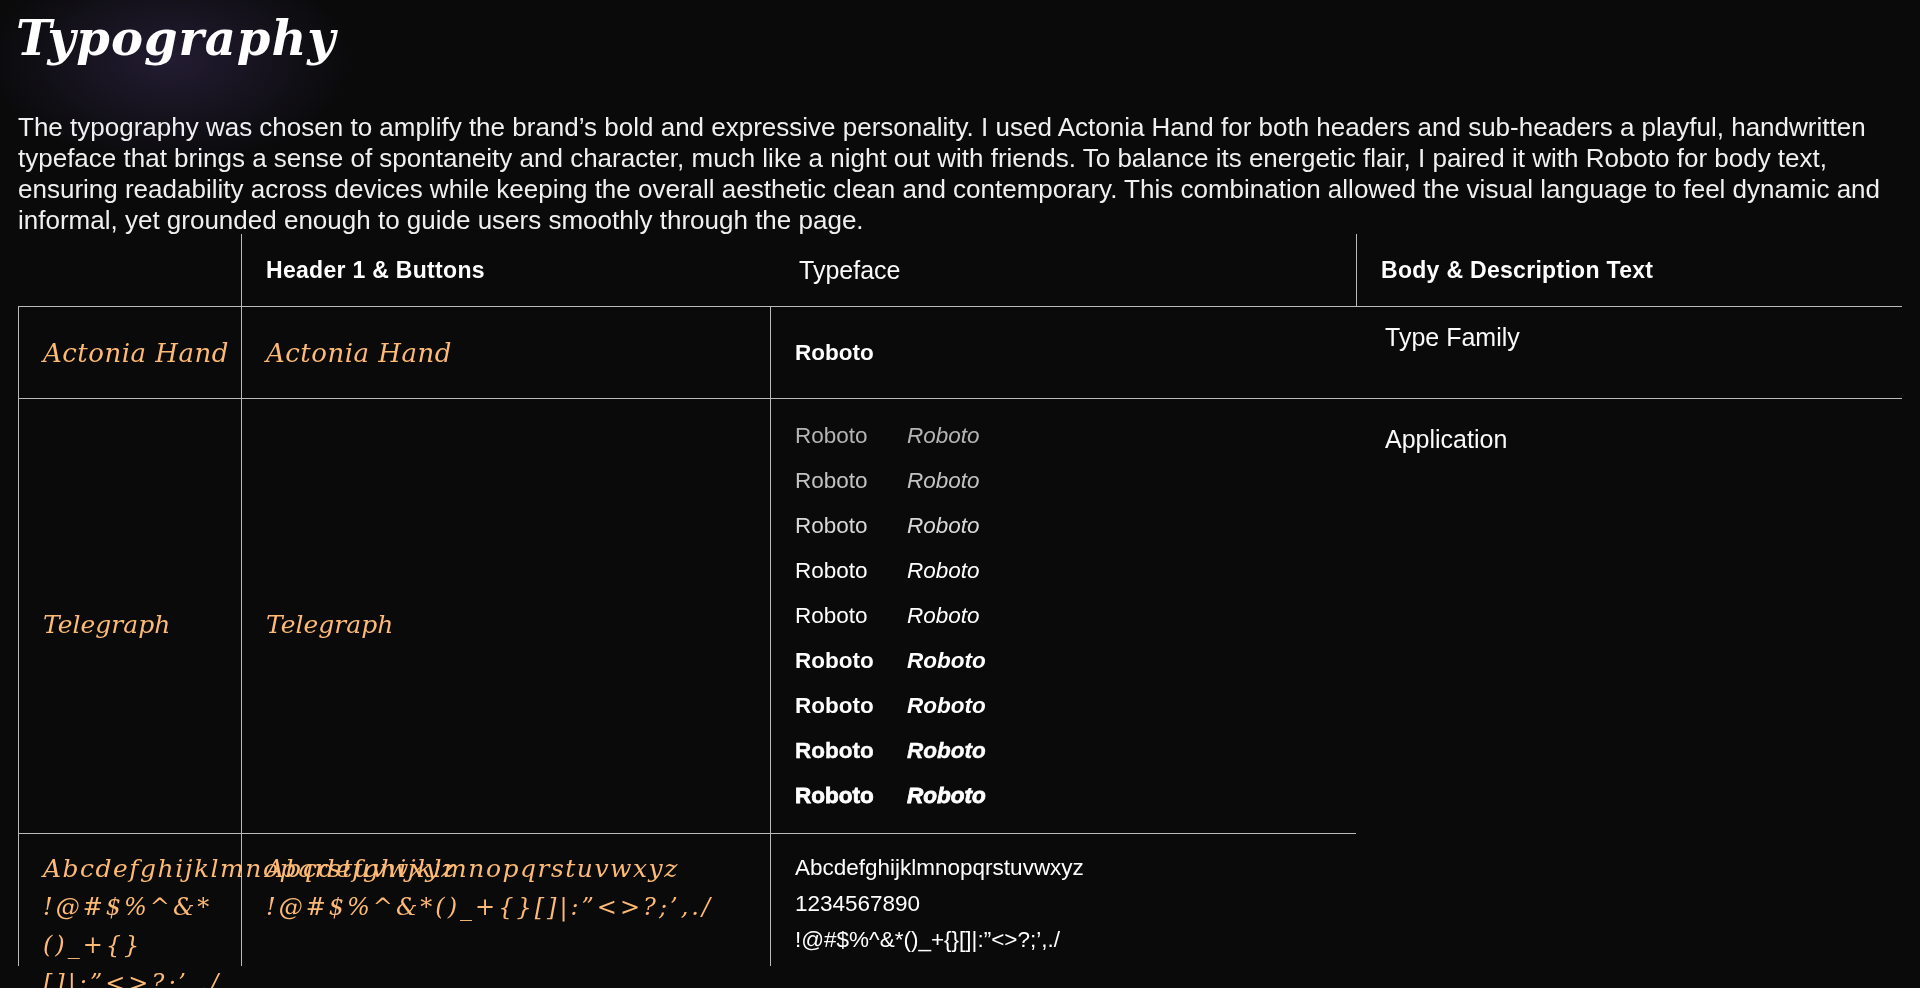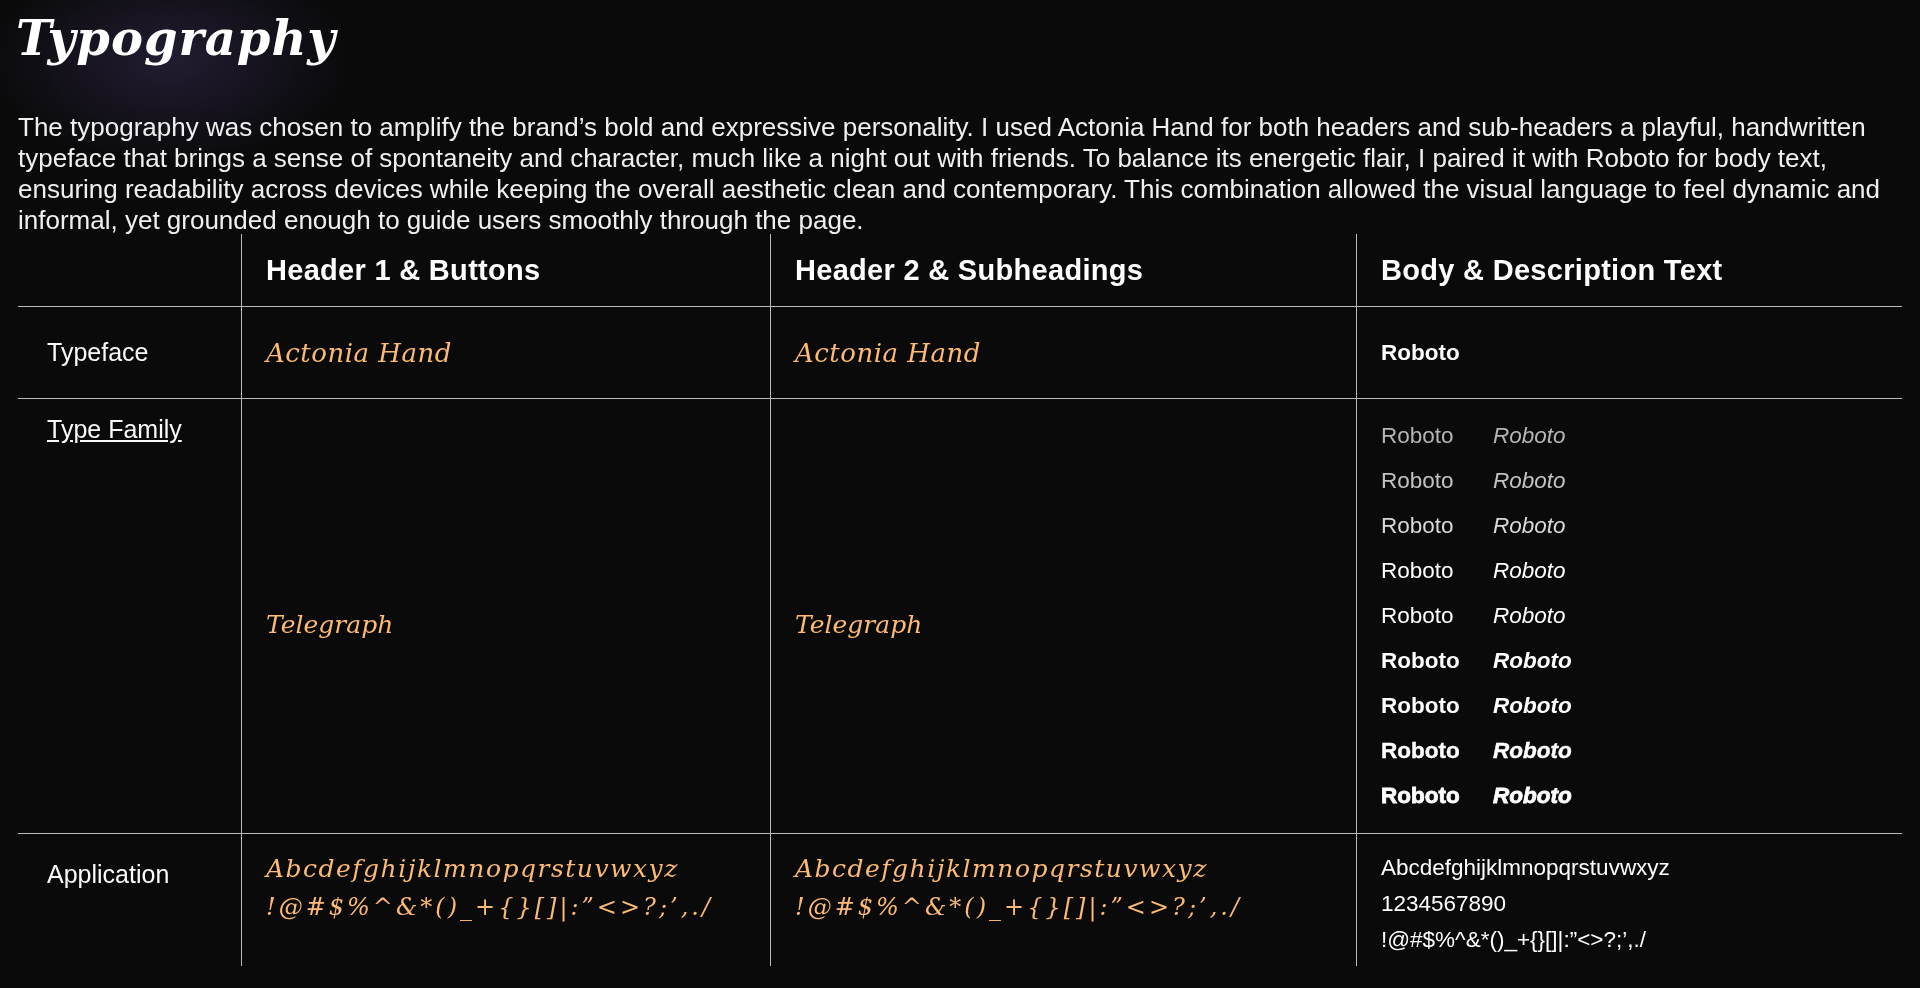--- a/index.html
+++ b/index.html
@@ -63,32 +63,32 @@
   }
   .cell { box-sizing: border-box; min-width: 0; }
   .bl { border-left: 1px solid rgba(217,217,217,0.85); }
   .bb { border-bottom: 1px solid rgba(217,217,217,0.85); }
 
   .head {
     display: flex;
     align-items: center;
     padding-left: 24px;
     font-weight: 700;
-    font-size: 29px;
+    font-size: 23px;
     letter-spacing: 0.3px;
     color: #ffffff;
   }
   .center-v { display: flex; align-items: center; }
   .row-label {
     font-size: 25px;
     font-weight: 400;
     color: #fafafa;
     padding-left: 29px;
   }
-  .label-top { padding-top: 16px; align-items: flex-start; display: flex; text-decoration: underline; }
+  .label-top { padding-top: 16px; align-items: flex-start; display: flex; }
   .label-app { padding-top: 26px; align-items: flex-start; display: flex; }
 
   .script {
     font-family: "DejaVu Serif", serif;
     font-style: italic;
     color: #fdba74;
   }
   .script-name  { font-size: 26px; padding-left: 24px; letter-spacing: 0.5px; }
   .script-family{ font-size: 25px; padding-left: 24px; padding-top: 16px; }
   .cell-top { align-items: center; display: flex; }
@@ -139,24 +139,23 @@
   <div class="title-glow"></div>
 
   <h1 class="page-title">Typography</h1>
 
   <p class="description">The typography was chosen to amplify the brand’s bold and expressive personality. I used Actonia Hand for both headers and sub-headers a playful, handwritten typeface that brings a sense of spontaneity and character, much like a night out with friends. To balance its energetic flair, I paired it with Roboto for body text, ensuring readability across devices while keeping the overall aesthetic clean and contemporary. This combination allowed the visual language to feel dynamic and informal, yet grounded enough to guide users smoothly through the page.</p>
 
   <div class="spec-table">
 
     <div class="cell bb"></div>
     <div class="cell bb bl head">Header 1 &amp; Buttons</div>
-    <div class="cell bb bl head">Header 2 &amp; Subheadings</div>
+    <div class="cell bb center-v row-label">Typeface</div>
+
     <div class="cell bb bl head">Body &amp; Description Text</div>
-
-    <div class="cell bb center-v row-label">Typeface</div>
     <div class="cell bb bl center-v">
       <span class="script script-name">Actonia Hand</span>
     </div>
     <div class="cell bb bl center-v">
       <span class="script script-name">Actonia Hand</span>
     </div>
     <div class="cell bb bl center-v">
       <span class="roboto-bold">Roboto</span>
     </div>
 

